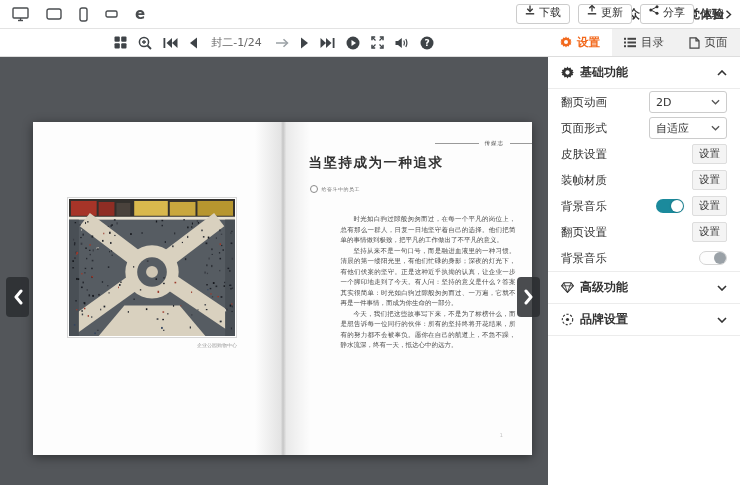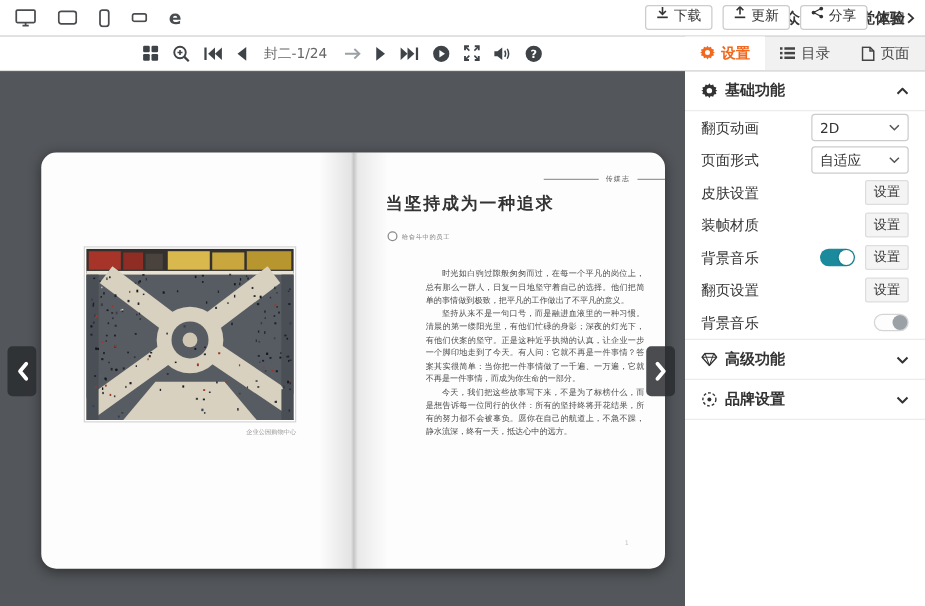--- a/index.html
+++ b/index.html
@@ -23,21 +23,21 @@
   .t-icon { display:flex; align-items:center; justify-content:center; cursor:pointer; }
   .page-indicator { font-size:11px; color:#666; margin:0 2px; }
   .tabbar { width:192px; display:flex; background:#f1f1f1; border-bottom:1px solid #ddd; }
   .tab { flex:1; display:flex; align-items:center; justify-content:center; gap:5px; font-size:11.5px; color:#444; cursor:pointer; }
   .tab.active { background:#fff; color:#f2691d; border-bottom:1px solid #fff; font-weight:bold; }
 
   
   .content { flex:1; display:flex; }
   .stage { width:548px; position:relative; background:#53565a; }
 
-  .book { position:absolute; left:33px; top:65px; width:499px; height:333px; background:#fdfdfd; box-shadow:0 2px 10px rgba(0,0,0,0.45); display:flex;border-radius:12px; }
+  .book { position:absolute; left:33px; top:65px; width:499px; height:333px; background:#fdfdfd; box-shadow:0 2px 10px rgba(0,0,0,0.45); display:flex; }
   .page { position:relative; width:50%; height:100%; }
   .gutter { position:absolute; left:50%; top:0; width:56px; height:100%; transform:translateX(-50%);
     background:linear-gradient(to right, rgba(0,0,0,0) 0%, rgba(0,0,0,0.10) 46%, rgba(0,0,0,0.22) 50%, rgba(0,0,0,0.08) 56%, rgba(0,0,0,0) 100%); pointer-events:none; }
 
   .photo-frame { position:absolute; left:34px; top:75px; width:170px; height:141px; background:#fff; border:1px solid #d6d6d6; padding:1px; }
   .photo-frame svg { display:block; width:100%; height:100%; }
   .photo-caption { position:absolute; left:34px; top:220px; width:170px; text-align:right; font-size:5px; color:#999; }
 
   .col-label-row { position:absolute; top:18px; right:0; display:flex; align-items:center; }
   .col-label-row .rule { height:1px; background:#9a9a9a; }
@@ -462,21 +462,21 @@
             <span class="col-label">传媒志</span>
             <span class="rule r"></span>
           </div>
           <div class="article-title">当坚持成为一种追求</div>
           <div class="byline">
             <span class="avatar"></span>
             <span class="byline-text">给奋斗中的员工</span>
           </div>
           <div class="article-body">
             <p>时光如白驹过隙般匆匆而过，在每一个平凡的岗位上，总有那么一群人，日复一日地坚守着自己的选择。他们把简单的事情做到极致，把平凡的工作做出了不平凡的意义。</p>
-            <p>坚持从来不是一句口号，而是融进血液里的一种习惯。清晨的第一缕阳光里，有他们忙碌的身影；深夜的灯光下，有他们伏案的坚守。正是这种近乎执拗的认真，让企业一步一个脚印地走到了今天。有人问：它就不再是一件事情？答案其实很简单：当你把一件事情做了一千遍、一万遍，它就不再是一件事情，而成为你生命的一部分。</p>
+            <p>坚持从来不是一句口号，而是融进血液里的一种习惯。清晨的第一缕阳光里，有他们忙碌的身影；深夜的灯光下，有他们伏案的坚守。正是这种近乎执拗的认真，让企业一步一个脚印地走到了今天。有人问：坚持的意义是什么？答案其实很简单：时光如白驹过隙般匆匆而过、一万遍，它就不再是一件事情，而成为你生命的一部分。</p>
             <p>今天，我们把这些故事写下来，不是为了标榜什么，而是想告诉每一位同行的伙伴：所有的坚持终将开花结果，所有的努力都不会被辜负。愿你在自己的航道上，不急不躁，静水流深，终有一天，抵达心中的远方。</p>
           </div>
           <div class="page-num">1</div>
         </div>
         <div class="gutter"></div>
       </div>
 
       <button class="nav-arrow left">
         <svg width="10" height="16" viewBox="0 0 10 16">
             <path d="M8 2 L3 8 L8 14" stroke="#fff" stroke-width="3" fill="none" stroke-linecap="round" stroke-linejoin="round"></path>

